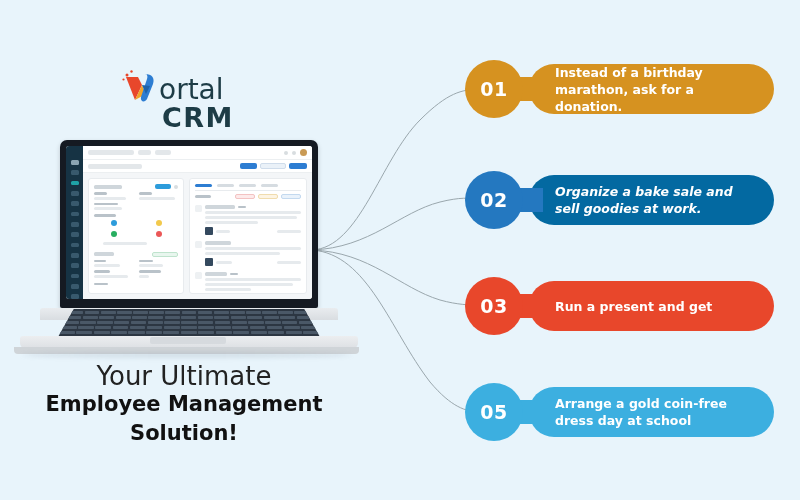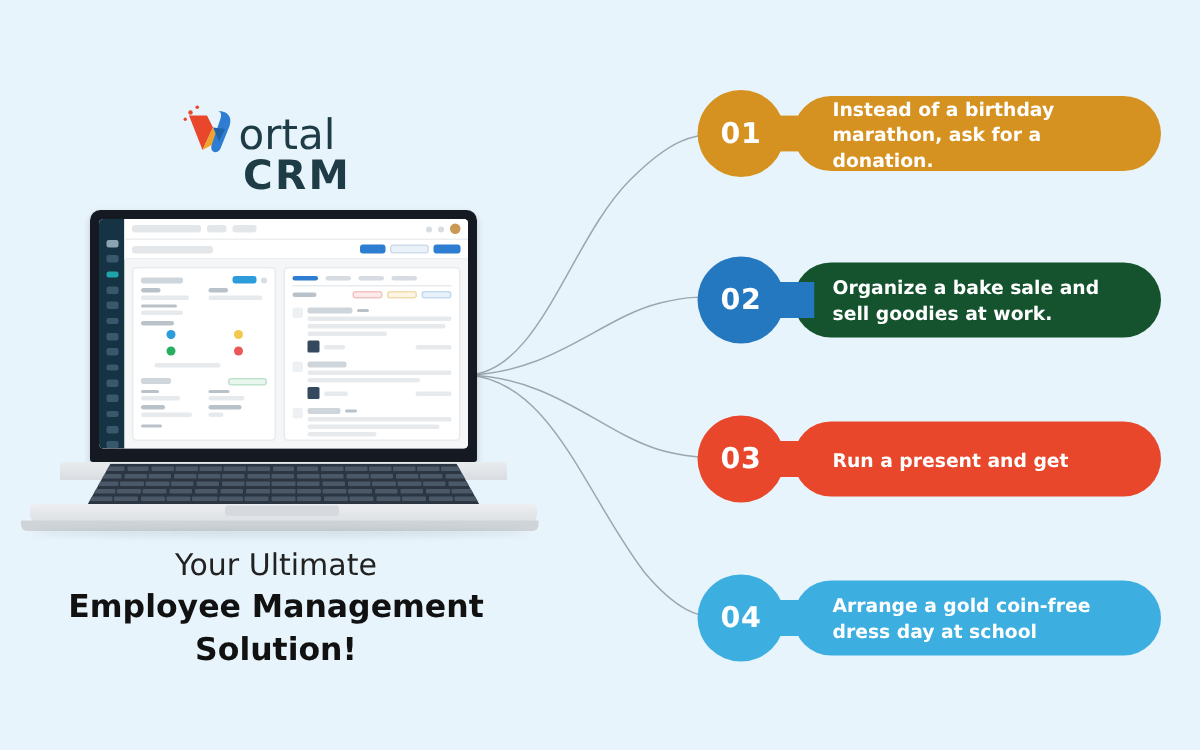--- a/index.html
+++ b/index.html
@@ -123,21 +123,21 @@
   .shadow{
     position:absolute; left:8px; top:212px; width:330px; height:6px;
     background:rgba(120,140,155,.18); border-radius:50%; filter:blur(2px);
   }
 
   
   #tagline{
     position:absolute; left:14px; top:362px; width:340px; text-align:center;
     color:#1b1b1b;
   }
-  #tagline .l1{ font-size:20px; font-weight:normal; line-height:28px; color:#222; }
+  #tagline .l1{ font-size:26px; font-weight:normal; line-height:28px; color:#222; }
   #tagline .l2{ font-size:21px; font-weight:bold; line-height:29px; color:#111; }
 
   
   #links{ position:absolute; left:0; top:0; width:800px; height:500px; pointer-events:none; }
 
   
   .callout{ position:absolute; height:58px; display:flex; align-items:center; }
   .badge{
     position:relative; z-index:2;
     width:58px; height:58px; border-radius:50%;
@@ -483,41 +483,41 @@
             <span>marathon, ask for a donation.</span>
           </div>
         </div>
       </div>
       <div class="callout" style="left: 465px; top: 171px;">
         <div class="badge" style="background: rgb(36, 120, 192);">02</div>
         <div class="bridge"><svg width="34" height="24" viewBox="0 0 34 24">
             <path d="M0,0 C10,0 10,24 0,24 L34,24 C24,24 24,0 34,0 Z" transform="translate(0,0)" fill="#2478c0"></path>
             <rect x="0" y="0" width="34" height="24" fill="#2478c0"></rect>
           </svg></div>
-        <div class="pill" style="background: #14532d; width: 245px;">
+        <div class="pill" style="background: #0369a1; width: 245px; font-style: italic;">
           <div>
             <span>Organize a bake sale and</span>
             <span>sell goodies at work.</span>
           </div>
         </div>
       </div>
       <div class="callout" style="left: 465px; top: 277px;">
         <div class="badge" style="background: rgb(232, 71, 43);">03</div>
         <div class="bridge"><svg width="34" height="24" viewBox="0 0 34 24">
             <path d="M0,0 C10,0 10,24 0,24 L34,24 C24,24 24,0 34,0 Z" transform="translate(0,0)" fill="#e8472b"></path>
             <rect x="0" y="0" width="34" height="24" fill="#e8472b"></rect>
           </svg></div>
         <div class="pill" style="background: rgb(232, 71, 43); width: 245px;">
           <div>
             <span>Run a present and get</span>
           </div>
         </div>
       </div>
       <div class="callout" style="left: 465px; top: 383px;">
-        <div class="badge" style="background: rgb(60, 175, 224);">04</div>
+        <div class="badge" style="background: rgb(60, 175, 224);">05</div>
         <div class="bridge"><svg width="34" height="24" viewBox="0 0 34 24">
             <path d="M0,0 C10,0 10,24 0,24 L34,24 C24,24 24,0 34,0 Z" transform="translate(0,0)" fill="#3cafe0"></path>
             <rect x="0" y="0" width="34" height="24" fill="#3cafe0"></rect>
           </svg></div>
         <div class="pill" style="background: rgb(60, 175, 224); width: 245px;">
           <div>
             <span>Arrange a gold coin-free</span>
             <span>dress day at school</span>
           </div>
         </div>

